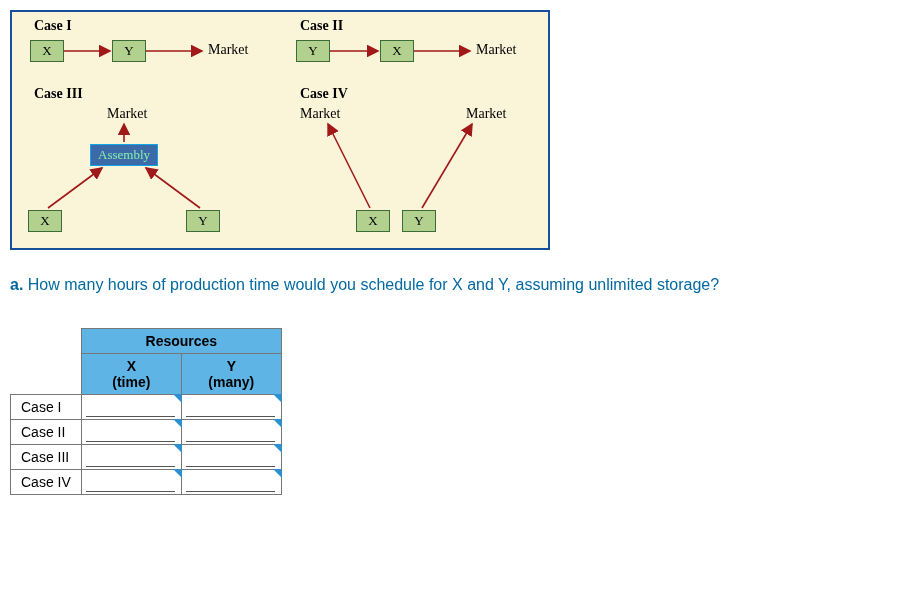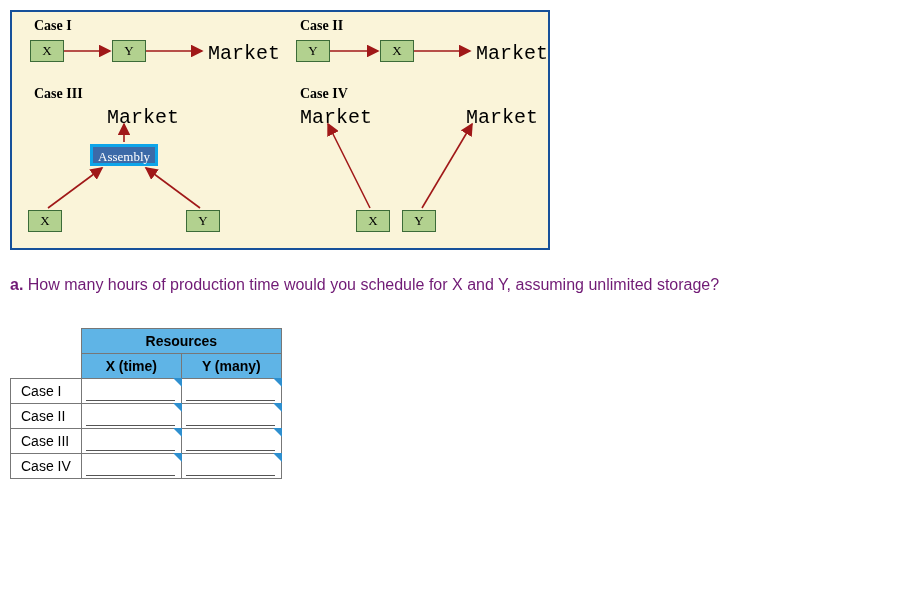--- a/index.html
+++ b/index.html
@@ -31,56 +31,56 @@
       font-family: "Times New Roman", serif;
       font-size: 13px;
       text-align: center;
       line-height: 20px;
     }
     .node-blue {
       position: absolute;
       width: 68px;
       height: 22px;
       background: #3c6aa8;
-      border: 3px solid #0ea5e9;
+      border: 1px solid #0ea5e9;
       font-family: "Times New Roman", serif;
       font-size: 13px;
       text-align: center;
       line-height: 20px;
-      color: #ffffff;
+      color: #86efac;
     }
 
     .mkt {
       position: absolute;
-      font-family: Liberation Mono, monospace;
-      font-size: 20px;
+      font-family: Liberation Serif, serif;
+      font-size: 14px;
       color: #000;
     }
 
     svg.arrows {
       position: absolute;
       left: 0; top: 0;
       width: 540px; height: 240px;
       pointer-events: none;
     }
 
     .question-text {
       font-size: 16px;
-      color: #701a75;
+      color: #0369a1;
       margin-bottom: 34px;
     }
     .question-text .q-letter { font-weight: bold; }
 
     .rtable {
       border-collapse: collapse;
       font-size: 14px;
     }
     .rtable th, .rtable td {
       border: 1px solid #777;
-      padding: 4px 10px;
+      padding: 4px 26px;
       text-align: center;
       font-weight: bold;
       background: #fff;
     }
     .rtable th { background: #5fb4e6; }
     .rtable td.row-label { text-align: left; font-weight: normal; padding: 4px 10px; }
     .cell-input {
       position: relative;
       width: 100px;
       height: 22px;

